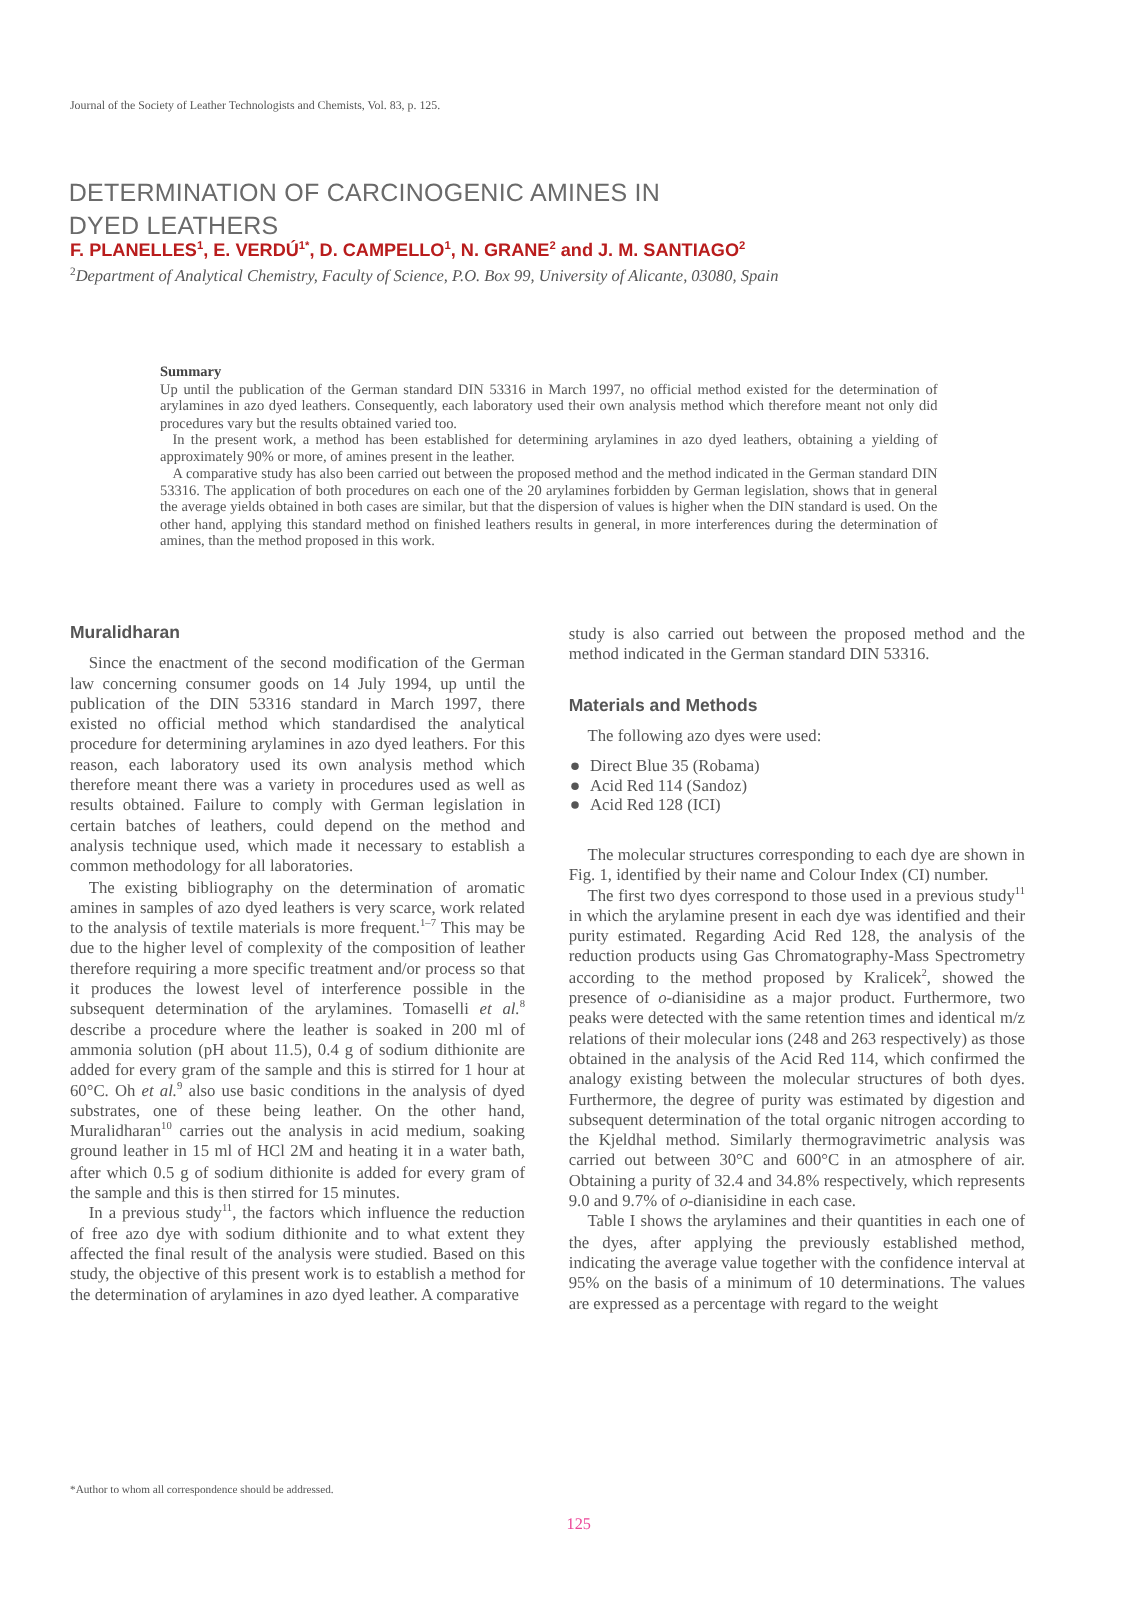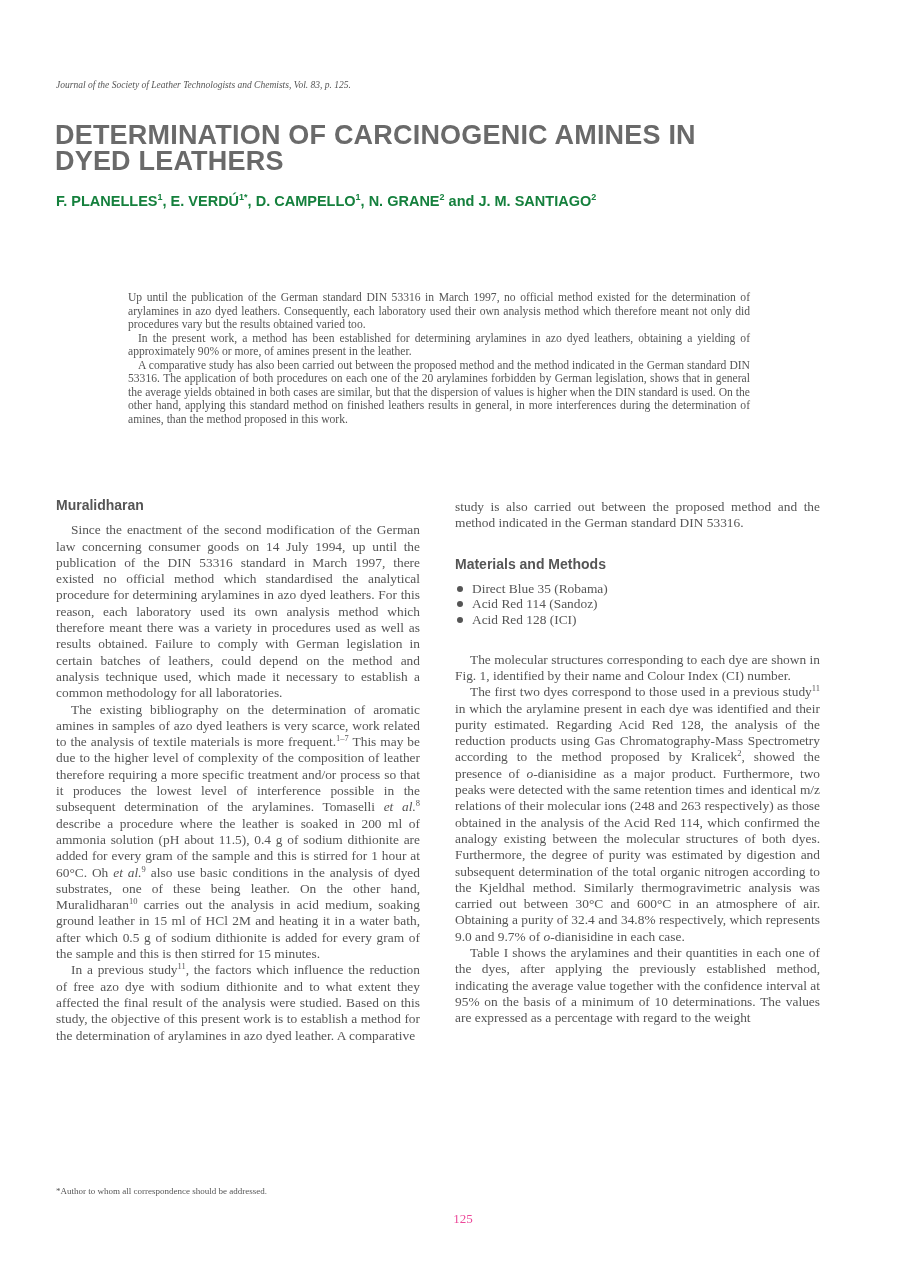--- a/index.html
+++ b/index.html
@@ -1,19 +1,19 @@
 <!DOCTYPE html>
 <html><head>
 <meta charset="utf-8">
 <style>
   html, body { margin: 0; padding: 0; background: #ffffff; }
   body { width: 902px; height: 1282px; position: relative; overflow: hidden; color: #4a4a4a; font-family: "Liberation Serif", serif; }
-  .journal { position: absolute; left: 56px; top: 80px; font-size: 9.5px; font-style: italic; color: #555; }
-  .title { position: absolute; left: 55px; top: 122px; width: 760px; font-family: "Liberation Sans", sans-serif; font-weight: bold; font-size: 27px; line-height: 26px; color: #6a6a6a; letter-spacing: 0.2px; }
-  .authors { position: absolute; left: 56px; top: 193px; font-family: "Liberation Sans", sans-serif; font-weight: bold; font-size: 14.5px; color: #15803d; white-space: nowrap; }
+  .journal { position: absolute; left: 56px; top: 80px; font-size: 9.5px; color: #555; }
+  .title { position: absolute; left: 55px; top: 142px; width: 760px; font-family: "Liberation Sans", sans-serif; font-weight: normal; font-size: 20px; line-height: 26px; color: #6a6a6a; letter-spacing: 0.2px; }
+  .authors { position: absolute; left: 56px; top: 193px; font-family: "Liberation Sans", sans-serif; font-weight: bold; font-size: 14.5px; color: #b91c1c; white-space: nowrap; }
   .authors sup { font-size: 9px; }
   .affil { position: absolute; left: 56px; top: 213px; width: 760px; font-size: 13.2px; line-height: 16.5px; font-style: italic; color: #555; }
   .affil sup { font-size: 9px; font-style: normal; }
   .summary { position: absolute; left: 128px; top: 291px; width: 622px; font-size: 11.6px; line-height: 13.5px; color: #555; text-align: justify; }
   .summary .sh { font-weight: bold; color: #444; font-size: 11.6px; }
   .summary p { margin: 0; text-indent: 0; }
   .summary p.ind { text-indent: 10px; }
   .col { position: absolute; top: 497px; width: 364px; font-size: 13.4px; line-height: 16.3px; color: #555; text-align: justify; }
   .col.left { left: 56px; }
   .col.right { left: 455px; width: 365px; top: 499px; }
@@ -37,39 +37,42 @@
 <div class="title">
   <div>DETERMINATION OF CARCINOGENIC AMINES IN</div>
   <div>DYED LEATHERS</div>
 </div>
 
 <div class="authors">
   <span>F. PLANELLES</span><sup>1</sup><span>, </span><span>E. VERDÚ</span><sup>1*</sup><span>, </span><span>D. CAMPELLO</span><sup>1</sup><span>, </span><span>N. GRANE</span><sup>2</sup><span> and </span><span>J. M. SANTIAGO</span><sup>2</sup>
 </div>
 
 <div class="affil">
+  <div><sup>2</sup><span>Department of Analytical Chemistry, Faculty of Science, P.O. Box 99, University of Alicante, 03080, Spain</span></div>
 </div>
 
 <div class="summary">
+  <div class="sh">Summary</div>
   <p>Up until the publication of the German standard DIN 53316 in March 1997, no official method existed for the determination of arylamines in azo dyed leathers. Consequently, each laboratory used their own analysis method which therefore meant not only did procedures vary but the results obtained varied too.</p>
   <p class="ind">In the present work, a method has been established for determining arylamines in azo dyed leathers, obtaining a yielding of approximately 90% or more, of amines present in the leather.</p>
   <p class="ind">A comparative study has also been carried out between the proposed method and the method indicated in the German standard DIN 53316. The application of both procedures on each one of the 20 arylamines forbidden by German legislation, shows that in general the average yields obtained in both cases are similar, but that the dispersion of values is higher when the DIN standard is used. On the other hand, applying this standard method on finished leathers results in general, in more interferences during the determination of amines, than the method proposed in this work.</p>
 </div>
 
 <div class="col left">
   <div class="h2">Muralidharan</div>
   <p class="ind">Since the enactment of the second modification of the German law concerning consumer goods on 14 July 1994, up until the publication of the DIN 53316 standard in March 1997, there existed no official method which standardised the analytical procedure for determining arylamines in azo dyed leathers. For this reason, each laboratory used its own analysis method which therefore meant there was a variety in procedures used as well as results obtained. Failure to comply with German legislation in certain batches of leathers, could depend on the method and analysis technique used, which made it necessary to establish a common methodology for all laboratories.</p>
   <p class="ind"><span>The existing bibliography on the determination of aromatic amines in samples of azo dyed leathers is very scarce, work related to the analysis of textile materials is more frequent.</span><sup>1–7</sup><span> This may be due to the higher level of complexity of the composition of leather therefore requiring a more specific treatment and/or process so that it produces the lowest level of interference possible in the subsequent determination of the arylamines. Tomaselli </span><i>et al.</i><sup>8</sup><span> describe a procedure where the leather is soaked in 200 ml of ammonia solution (pH about 11.5), 0.4 g of sodium dithionite are added for every gram of the sample and this is stirred for 1 hour at 60°C. Oh </span><i>et al.</i><sup>9</sup><span> also use basic conditions in the analysis of dyed substrates, one of these being leather. On the other hand, Muralidharan</span><sup>10</sup><span> carries out the analysis in acid medium, soaking ground leather in 15 ml of HCl 2M and heating it in a water bath, after which 0.5 g of sodium dithionite is added for every gram of the sample and this is then stirred for 15 minutes.</span></p>
   <p class="ind"><span>In a previous study</span><sup>11</sup><span>, the factors which influence the reduction of free azo dye with sodium dithionite and to what extent they affected the final result of the analysis were studied. Based on this study, the objective of this present work is to establish a method for the determination of arylamines in azo dyed leather. A comparative</span></p>
 </div>
 
 <div class="col right">
   <p>study is also carried out between the proposed method and the method indicated in the German standard DIN 53316.</p>
   <div class="spacer"></div>
   <div class="h2">Materials and Methods</div>
+  <p class="ind">The following azo dyes were used:</p>
   <ul class="bullets">
     <li>Direct Blue 35 (Robama)</li>
     <li>Acid Red 114 (Sandoz)</li>
     <li>Acid Red 128 (ICI)</li>
   </ul>
   <p class="ind">The molecular structures corresponding to each dye are shown in Fig. 1, identified by their name and Colour Index (CI) number.</p>
   <p class="ind"><span>The first two dyes correspond to those used in a previous study</span><sup>11</sup><span> in which the arylamine present in each dye was identified and their purity estimated. Regarding Acid Red 128, the analysis of the reduction products using Gas Chromatography-Mass Spectrometry according to the method proposed by Kralicek</span><sup>2</sup><span>, showed the presence of </span><i>o</i><span>-dianisidine as a major product. Furthermore, two peaks were detected with the same retention times and identical m/z relations of their molecular ions (248 and 263 respectively) as those obtained in the analysis of the Acid Red 114, which confirmed the analogy existing between the molecular structures of both dyes. Furthermore, the degree of purity was estimated by digestion and subsequent determination of the total organic nitrogen according to the Kjeldhal method. Similarly thermogravimetric analysis was carried out between 30°C and 600°C in an atmosphere of air. Obtaining a purity of 32.4 and 34.8% respectively, which represents 9.0 and 9.7% of </span><i>o</i><span>-dianisidine in each case.</span></p>
   <p class="ind">Table I shows the arylamines and their quantities in each one of the dyes, after applying the previously established method, indicating the average value together with the confidence interval at 95% on the basis of a minimum of 10 determinations. The values are expressed as a percentage with regard to the weight</p>
 </div>
 

